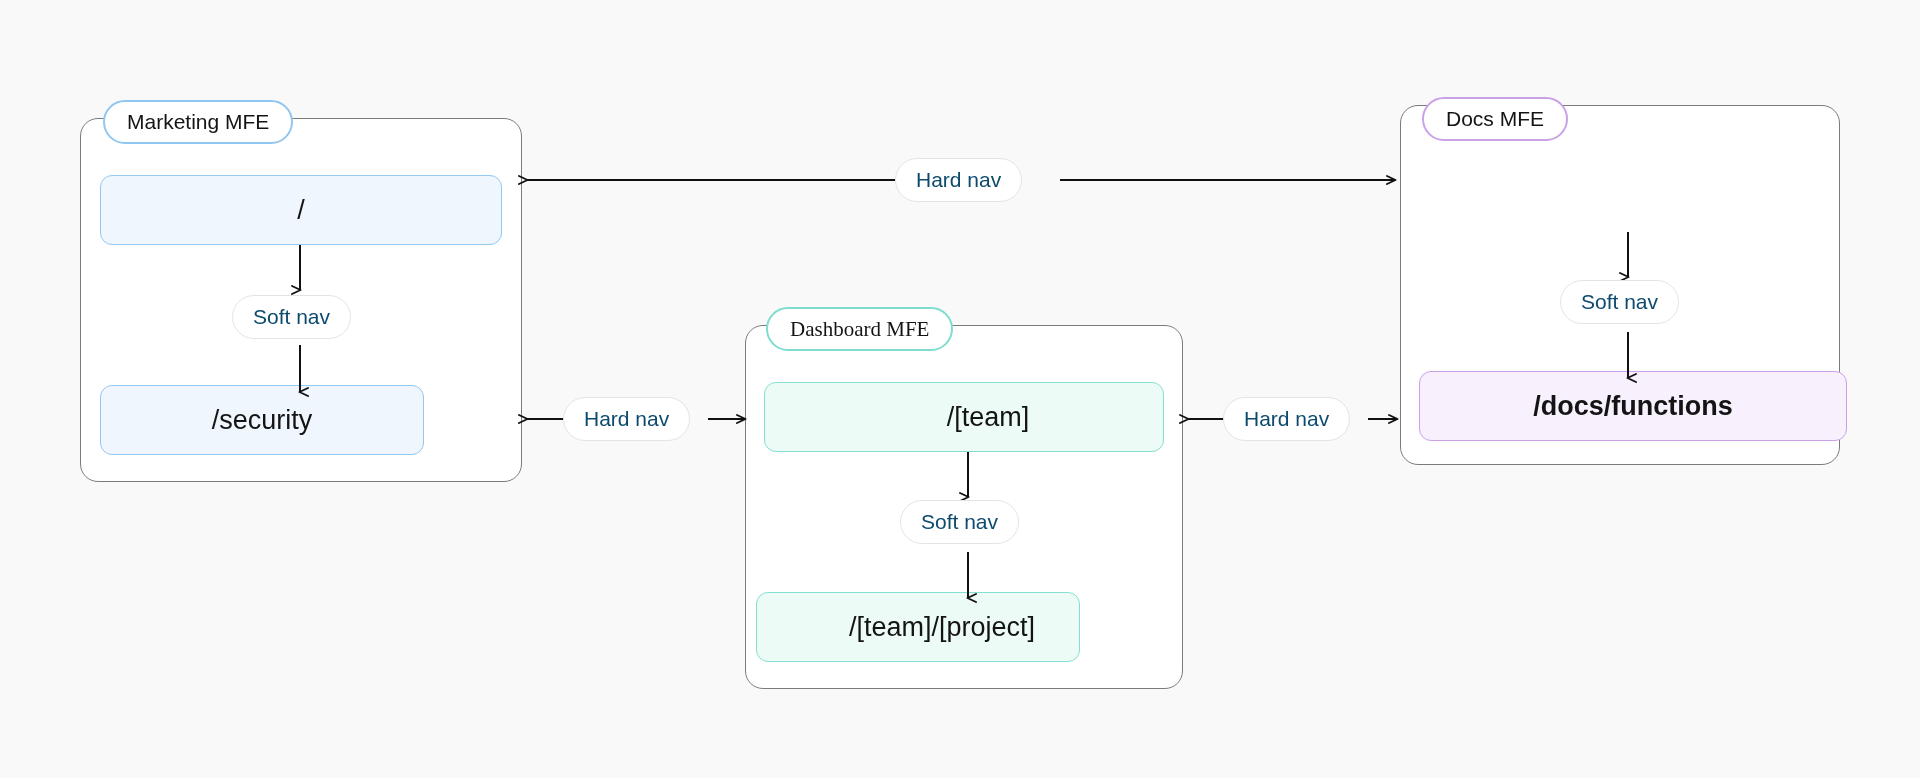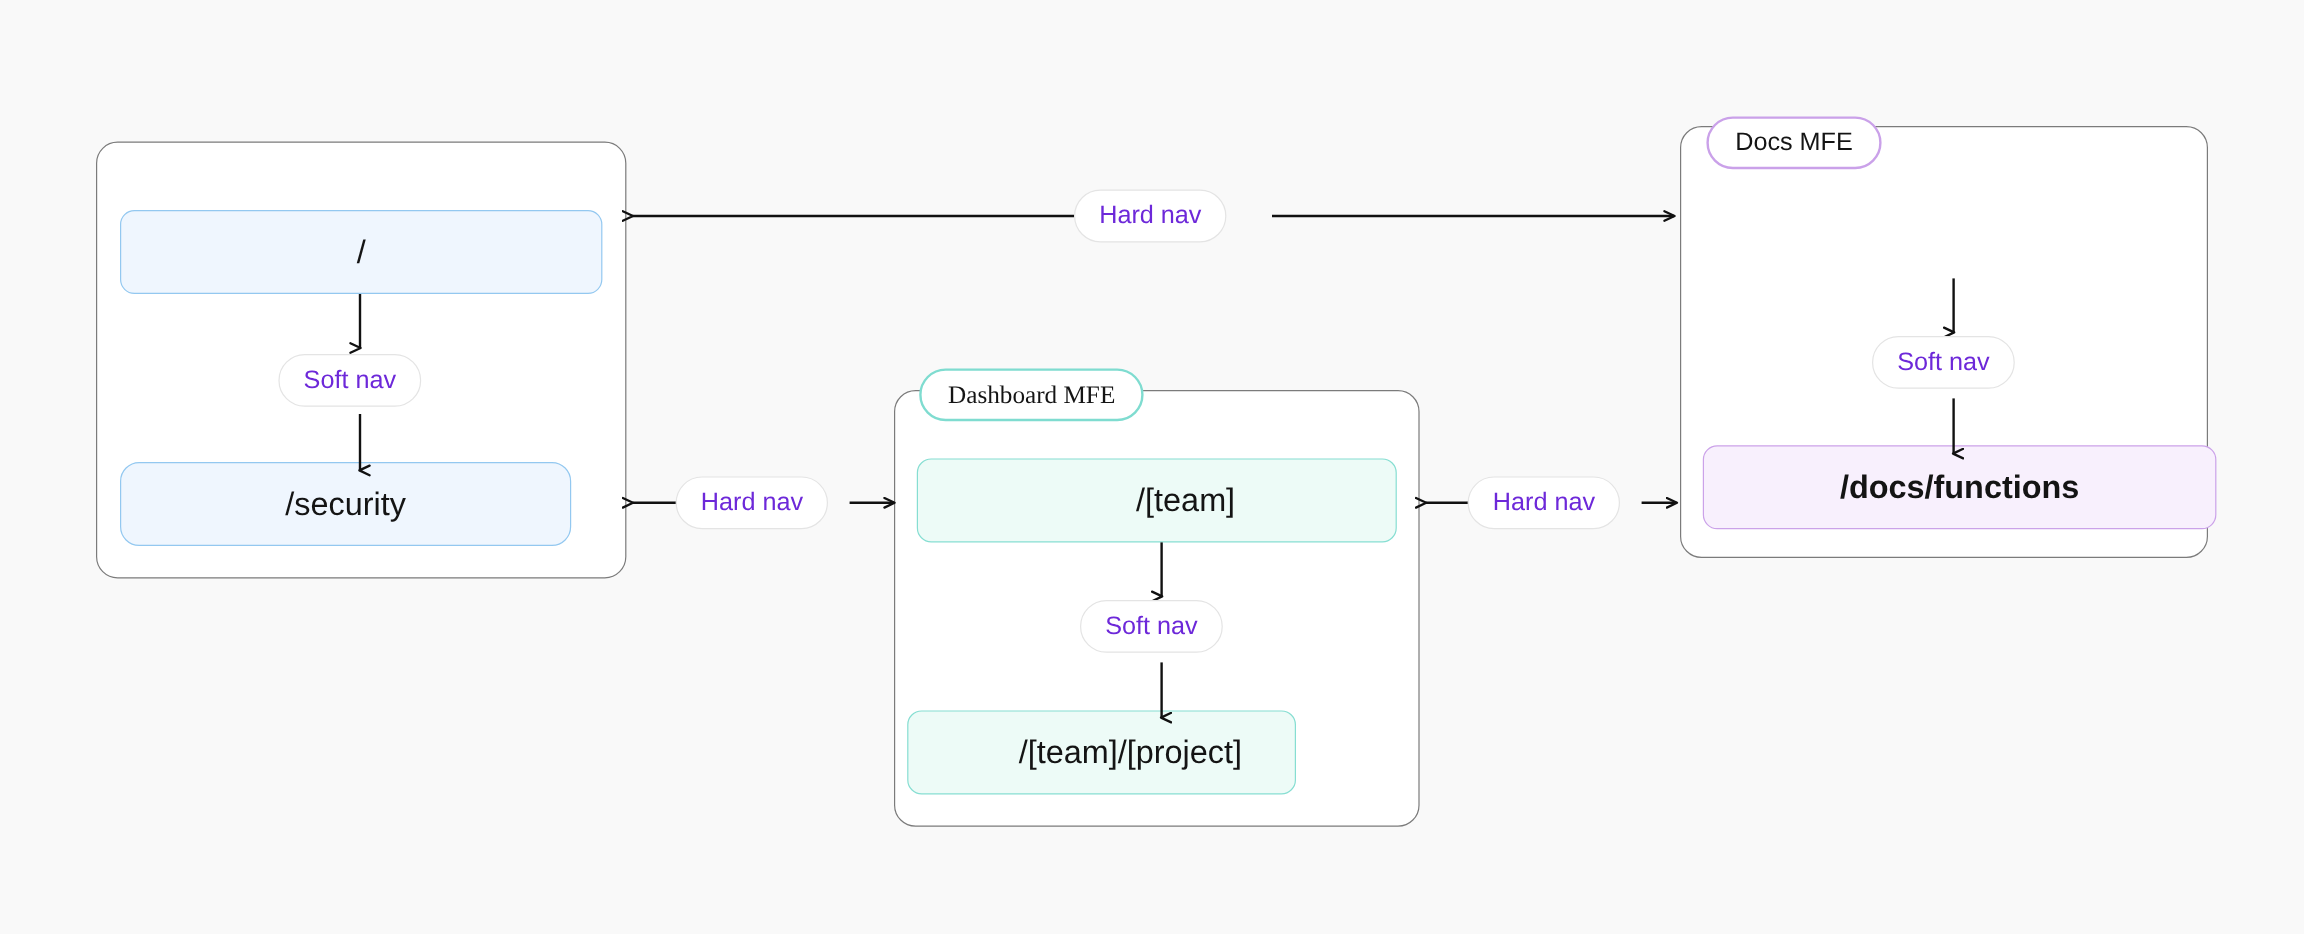--- a/index.html
+++ b/index.html
@@ -48,21 +48,21 @@
   .node-purple { background: #f8f0fd; border: 1.6px solid #cba2e9; }
 
   
   .pill {
     position: absolute;
     display: flex; align-items: center; justify-content: center;
     background: #ffffff;
     border: 1.5px solid #e4e4e4;
     border-radius: 999px;
     font-size: 21px;
-    color: #6d28d9;
+    color: #0c4a6e;
     height: 44px;
     padding: 0 20px;
     white-space: nowrap;
     z-index: 6;
   }
 
   
   #arrows { position: absolute; left: 0; top: 0; width: 1920px; height: 778px; z-index: 2; }
 </style>
 </head>
@@ -103,26 +103,27 @@
       <line x1="565" y1="419" x2="527" y2="419" marker-end="url(#ah-l)"></line>
       <line x1="708" y1="419" x2="745" y2="419" marker-end="url(#ah-r)"></line>
 
       <line x1="1225" y1="419" x2="1188" y2="419" marker-end="url(#ah-l)"></line>
       <line x1="1368" y1="419" x2="1397" y2="419" marker-end="url(#ah-r)"></line>
     </g>
   </svg>
 
   <div class="group" style="left:80px; top:118px; width:442px; height:364px;"></div>
 
+  <div class="group-label lbl-blue" style="left:103px; top:100px;">Marketing MFE</div>
 
   <div class="node node-blue" style="left:100px; top:175px; width:402px; height:70px;">/</div>
 
   <div class="pill" style="left:232px; top:295px;">Soft nav</div>
 
-  <div class="node node-blue" style="left:100px; top:385px; width:376px; height:70px;border-radius:16px;">/security</div>
+  <div class="node node-blue" style="left:100px; top:385px; width:324px; height:70px;">/security</div>
 
   <div class="group" style="left:745px; top:325px; width:438px; height:364px;"></div>
 
   <div class="group-label lbl-teal" style="left:766px; top:307px;">Dashboard MFE</div>
 
   <div class="node node-teal" style="left:764px; top:382px; width:400px; height:70px;">/[team]</div>
 
   <div class="pill" style="left:900px; top:500px;">Soft nav</div>
 
   <div class="node node-teal" style="left:756px; top:592px; width:324px; height:70px;">/[team]/[project]</div>

